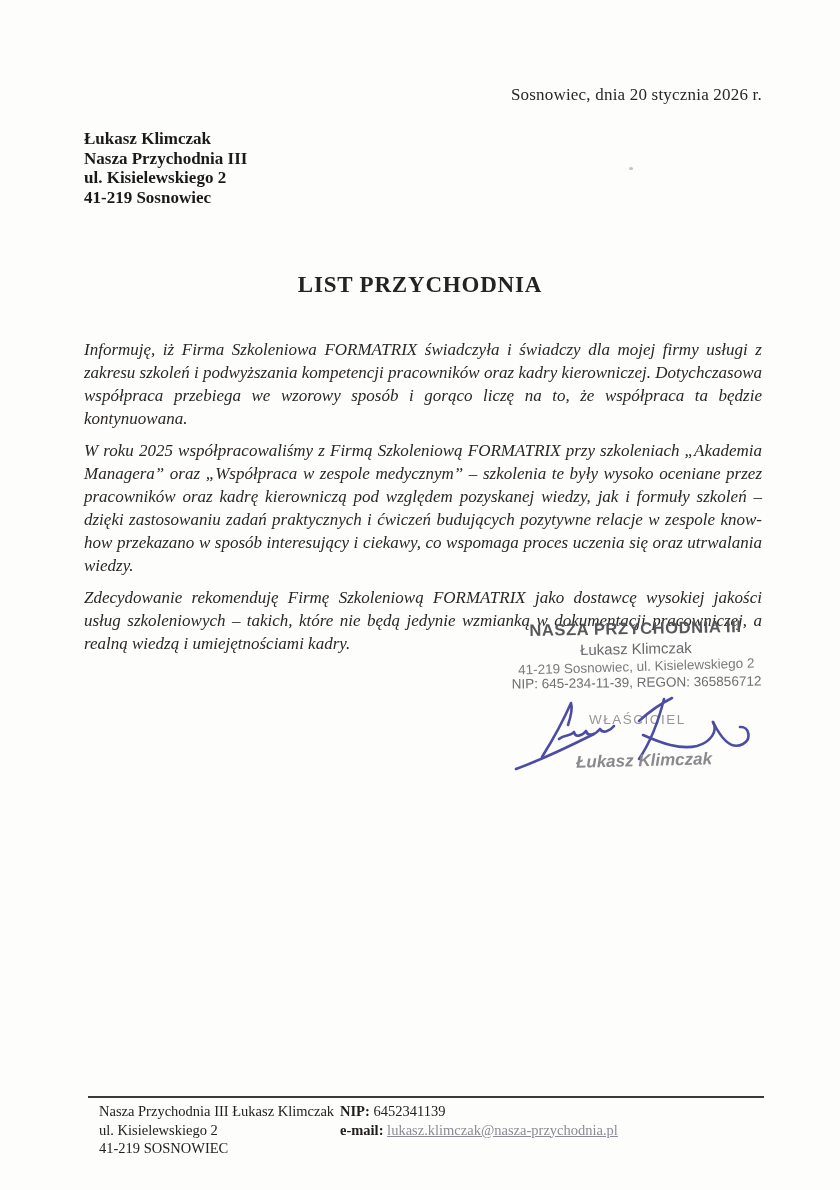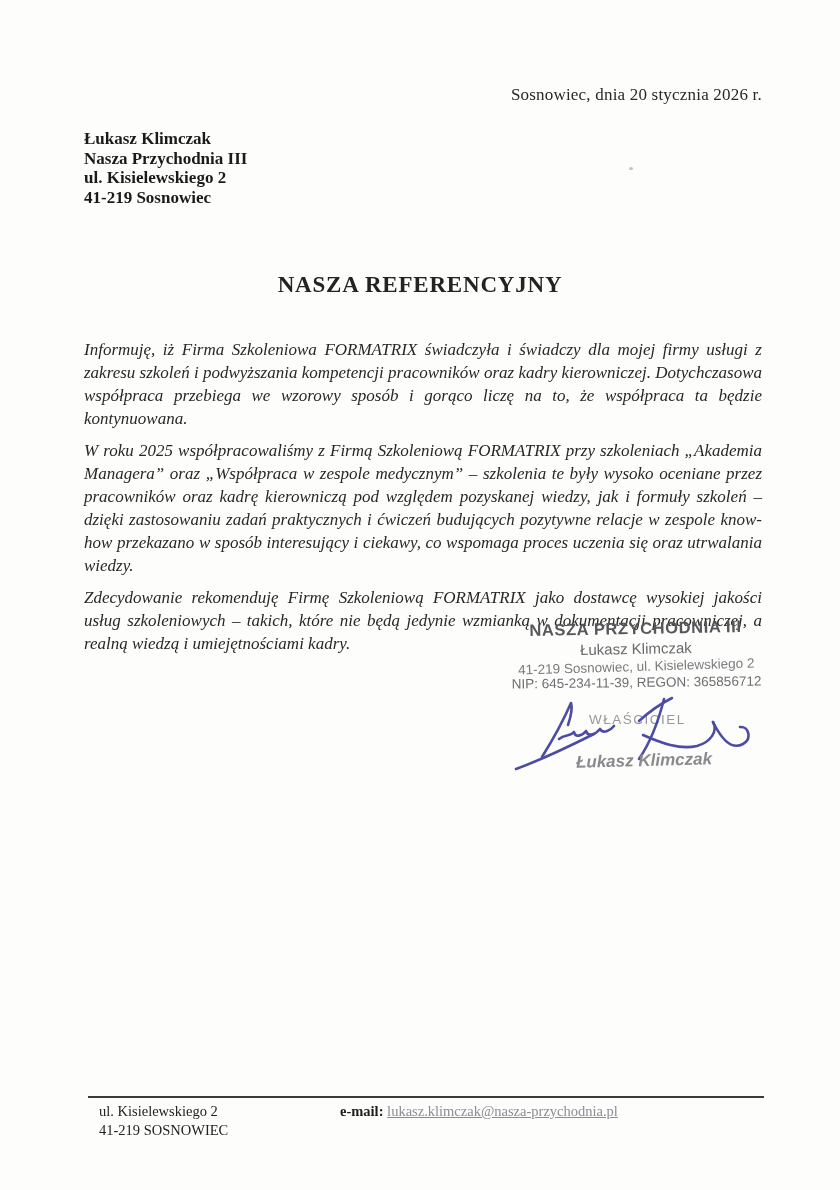--- a/index.html
+++ b/index.html
@@ -50,21 +50,21 @@
 <div class="abs date-line">Sosnowiec, dnia 20 stycznia 2026 r.</div>
 
 <div class="abs sender">
   <div>Łukasz Klimczak</div>
   <div>Nasza Przychodnia III</div>
   <div>ul. Kisielewskiego 2</div>
   <div>41-219 Sosnowiec</div>
 </div>
 
 <div class="abs title-wrap">
-  <span class="title">NASZA REFERENCYJNY</span>
+  <span class="title">LIST PRZYCHODNIA</span>
 </div>
 
 <div class="abs speck"></div>
 
 <div class="abs body-text">
   <p>Informuję, iż Firma Szkoleniowa FORMATRIX świadczyła i świadczy dla mojej firmy usługi z zakresu szkoleń i podwyższania kompetencji pracowników oraz kadry kierowniczej. Dotychczasowa współpraca przebiega we wzorowy sposób i gorąco liczę na to, że współpraca ta będzie kontynuowana.</p>
   <p>W roku 2025 współpracowaliśmy z Firmą Szkoleniową FORMATRIX przy szkoleniach „Akademia Managera” oraz „Współpraca w zespole medycznym” – szkolenia te były wysoko oceniane przez pracowników oraz kadrę kierowniczą pod względem pozyskanej wiedzy, jak i formuły szkoleń – dzięki zastosowaniu zadań praktycznych i ćwiczeń budujących pozytywne relacje w zespole know-how przekazano w sposób interesujący i ciekawy, co wspomaga proces uczenia się oraz utrwalania wiedzy.</p>
   <p>Zdecydowanie rekomenduję Firmę Szkoleniową FORMATRIX jako dostawcę wysokiej jakości usług szkoleniowych – takich, które nie będą jedynie wzmianką w dokumentacji pracowniczej, a realną wiedzą i umiejętnościami kadry.</p>
 </div>
 
@@ -86,21 +86,26 @@
     <path d="M 152,6 C 147,26 138,50 127,66"></path>
     <path d="M 127,28 C 138,18 150,10 160,5"></path>
     <path d="M 131,42 C 149,50 168,57 185,53 C 199,49 206,38 201,29"></path>
     <path d="M 201,29 C 208,43 218,58 231,51 C 240,46 237,33 228,34"></path>
   </g>
 </svg>
 <div class="abs sig-name">Łukasz Klimczak</div>
 
 <div class="abs footer-rule"></div>
 <div class="abs footer-left">
+  <div>Nasza Przychodnia III Łukasz Klimczak</div>
   <div>ul. Kisielewskiego 2</div>
   <div>41-219 SOSNOWIEC</div>
 </div>
 <div class="abs footer-right">
+  <div>
+    <span class="lbl">NIP:</span>
+    <span>6452341139</span>
+  </div>
   <div>
     <span class="lbl">e-mail:</span>
     <a class="email-link">lukasz.klimczak@nasza-przychodnia.pl</a>
   </div>
 </div>
 
 </body></html>

